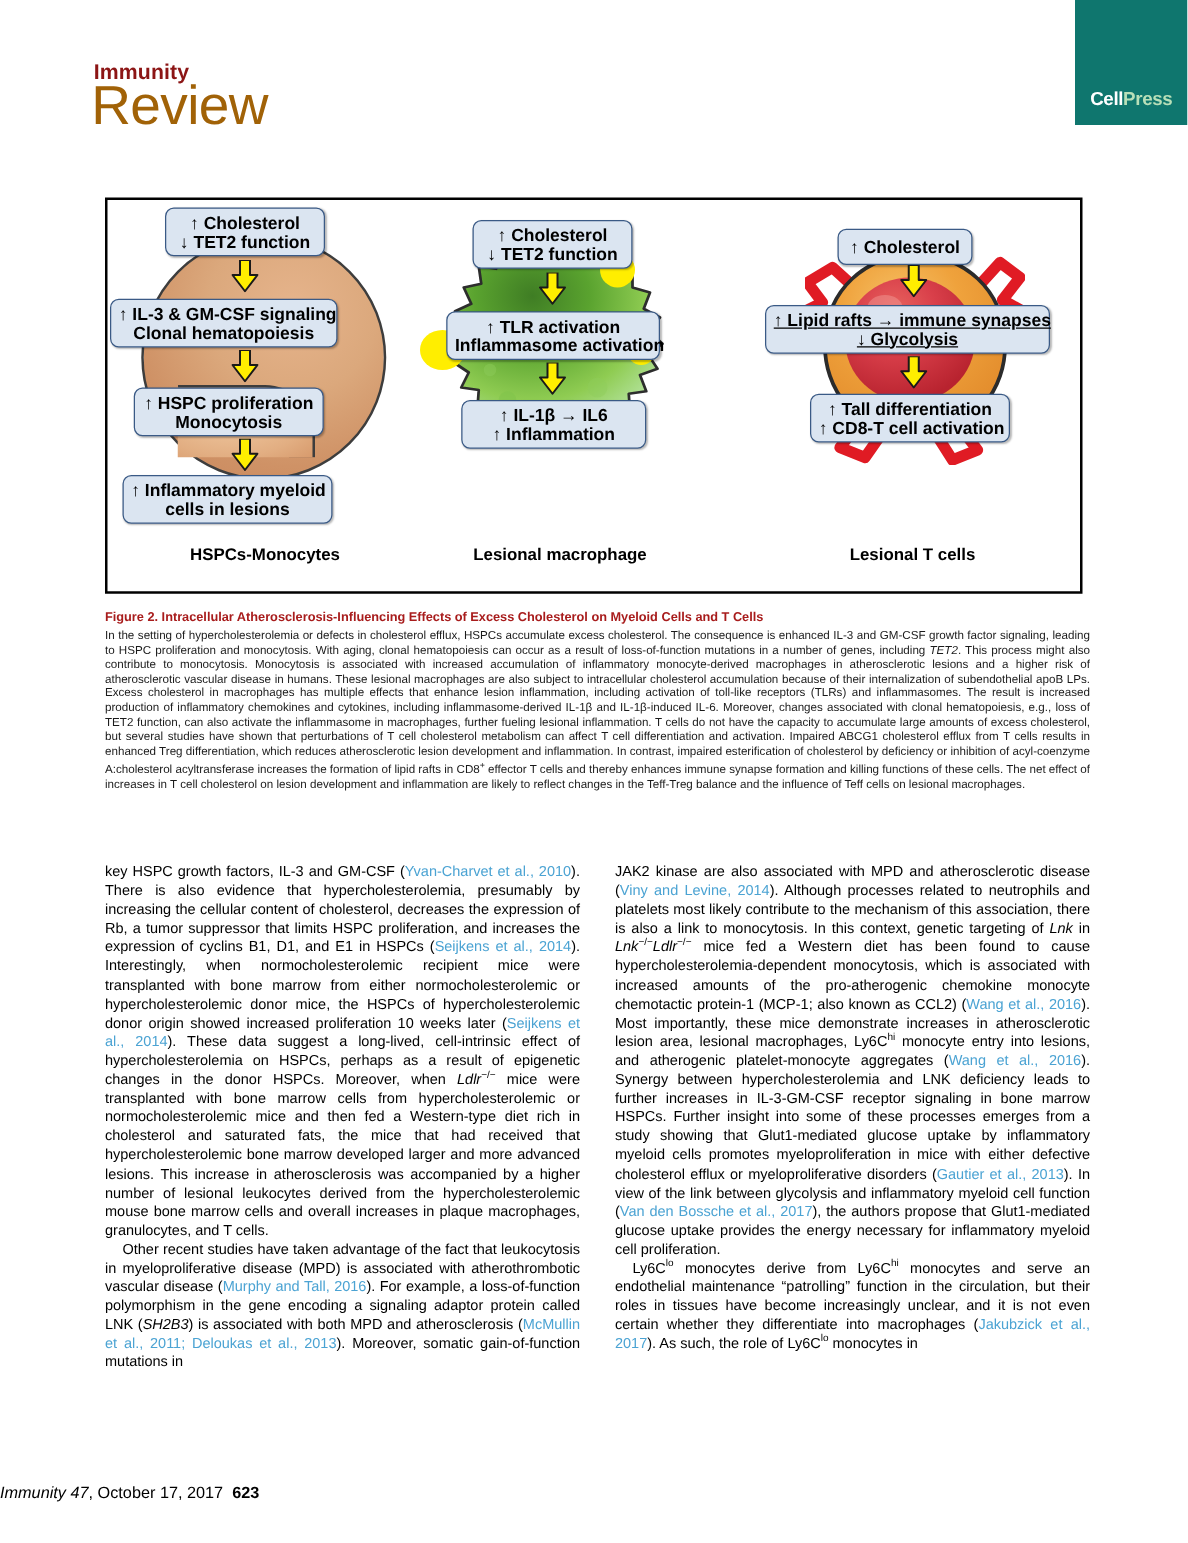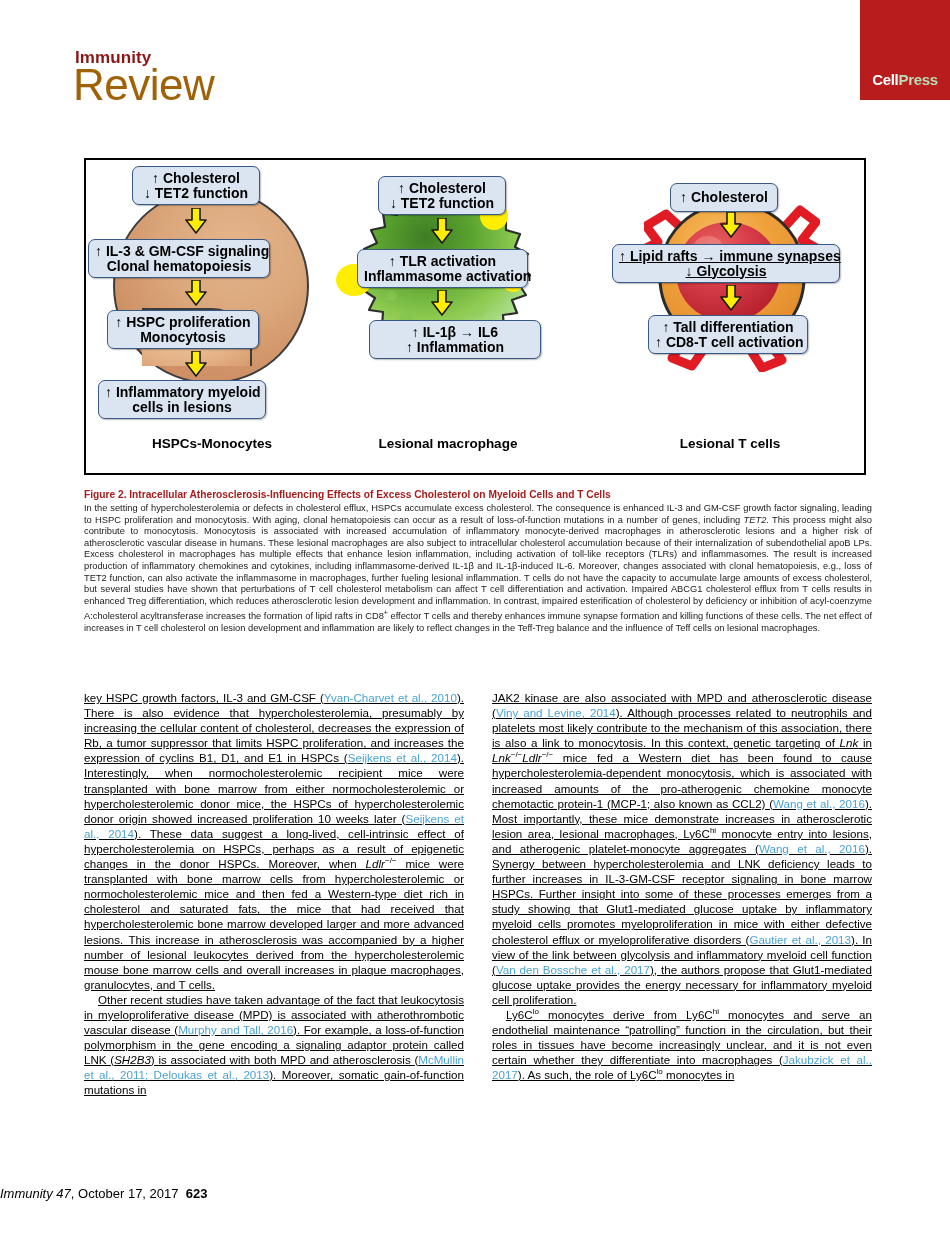--- a/index.html
+++ b/index.html
@@ -20,21 +20,21 @@
     font-size:17px; font-weight:bold; color:#8c1515;
     letter-spacing:.1px;
   }
   .review-word {
     position:absolute; left:73px; top:60px;
     font-size:44px; font-weight:normal; color:#a16207;
     letter-spacing:-.5px;
   }
   .cellpress-box {
     position:absolute; left:860px; top:0; width:90px; height:100px;
-    background:#b91c1c;
+    background:#0f766e;
   }
   .cellpress-text {
     position:absolute; left:0; bottom:12px; width:90px;
     text-align:center; font-size:15px; font-weight:bold; color:#ffffff;
     letter-spacing:-.3px;
   }
   .cellpress-text .cp-press { color:#b8dfb8; }
 
   
   .figure-frame {
@@ -111,21 +111,21 @@
 
   
   .cols {
     position:absolute; left:84px; top:690px; width:788px; height:480px;
   }
   .col { position:absolute; top:0; width:380px; }
   .col-left { left:0; }
   .col-right { left:408px; }
   .col p {
     margin:0; font-size:11.6px; line-height:15.1px;
-    text-align:justify; color:#000;text-decoration:underline;
+    text-align:justify; color:#000;
   }
   .col p.indent { text-indent:14px; }
   .cite { color:#4ba3d3; }
   .col i { font-style:italic; }
   .col sup { font-size:8px; vertical-align:super; line-height:0; }
 
   
   .footer {
     position:absolute; left:0; top:1186px; width:872px;
     text-align:left; font-size:13px; color:#000;
@@ -235,21 +235,21 @@
   <svg class="yarrow" style="left:345px; top:58px;" viewBox="0 0 22 26">
     <polygon points="7,0 15,0 15,12 21,12 11,25 1,12 7,12" fill="#ffee00" stroke="#1a1a1a" stroke-width="1.6" stroke-linejoin="round"></polygon>
   </svg>
   <div class="ibox" style="left:271px; top:89px; width:171px;">
     <span>↑ TLR activation</span>
     <span>Inflammasome activation</span>
   </div>
   <svg class="yarrow" style="left:345px; top:130px;" viewBox="0 0 22 26">
     <polygon points="7,0 15,0 15,12 21,12 11,25 1,12 7,12" fill="#ffee00" stroke="#1a1a1a" stroke-width="1.6" stroke-linejoin="round"></polygon>
   </svg>
-  <div class="ibox" style="left:283px; top:160px; width:172px;">
+  <div class="ibox" style="left:283px; top:160px; width:148px;">
     <span>↑ IL-1β → IL6</span>
     <span>↑ Inflammation</span>
   </div>
 
   <div class="ibox" style="left:584px; top:23px; width:108px; padding-top:6px; padding-bottom:6px;">
     <span>↑ Cholesterol</span>
   </div>
   <svg class="yarrow" style="left:634px; top:52px;" viewBox="0 0 22 26">
     <polygon points="7,0 15,0 15,12 21,12 11,25 1,12 7,12" fill="#ffee00" stroke="#1a1a1a" stroke-width="1.6" stroke-linejoin="round"></polygon>
   </svg>

